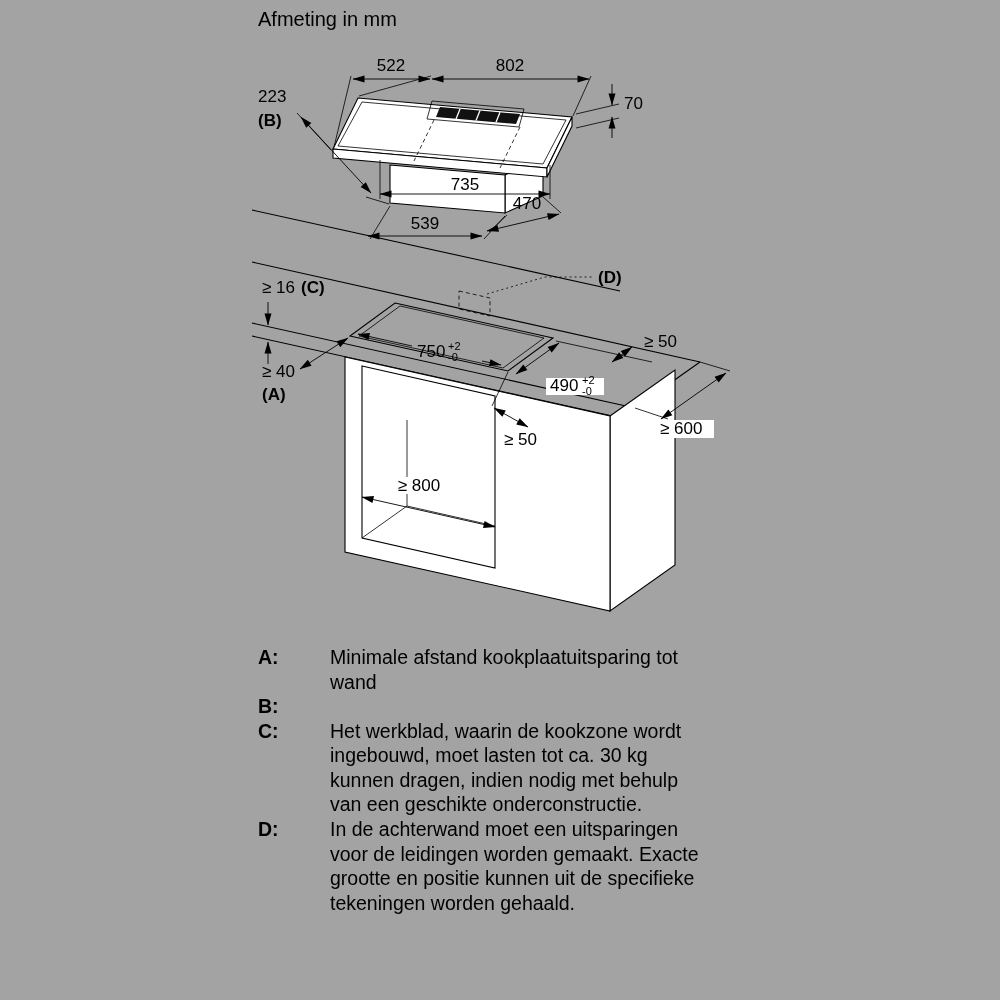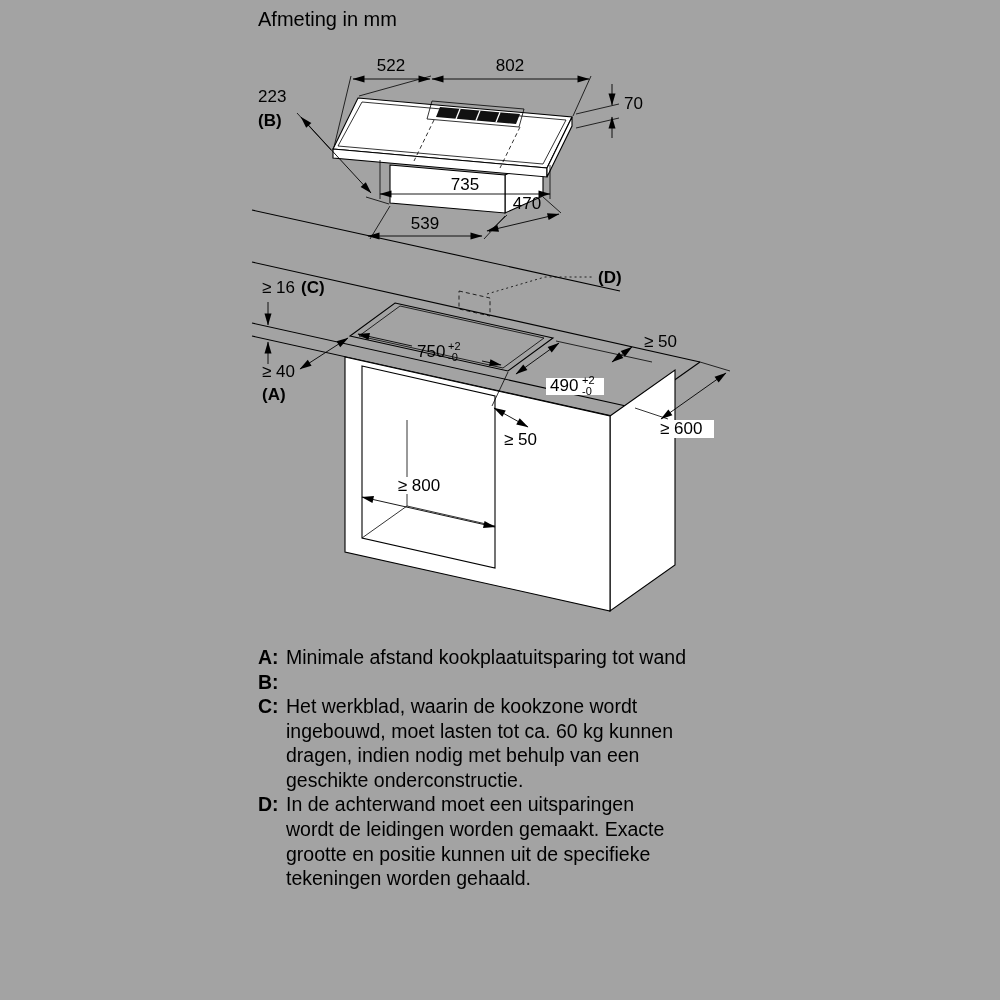--- a/index.html
+++ b/index.html
@@ -14,21 +14,21 @@
   .objf{fill:#fff;stroke:#000;stroke-width:1.1;}
   .thin{fill:none;stroke:#000;stroke-width:0.8;}
   .dim{fill:none;stroke:#000;stroke-width:0.9;}
   .dash{stroke-dasharray:4 3;}
   .dot{stroke-dasharray:2 3;}
   .wbg{fill:#fff;stroke:none;}
   .slat{stroke:#fff;stroke-width:1.3;}
   #legend{position:absolute;left:258px;top:645px;width:452px;font-size:19.5px;line-height:1.26;}
   .lrow{display:grid;grid-template-columns:28px 1fr;margin:0 0 0 0;}
   .lkey{font-weight:bold;}
-  .ltext{max-width:400px;}
+  .ltext{max-width:400px;margin-left:44px;}
 </style>
 </head>
 <body>
 
 <div id="canvas">
 
   <div id="title">Afmeting in mm</div>
 
   <svg width="1000" height="640" viewBox="0 0 1000 640">
     <defs>
@@ -204,21 +204,21 @@
   <div id="legend">
     <div class="lrow">
       <span class="lkey">A:</span>
       <span class="ltext">Minimale afstand kookplaatuitsparing tot wand</span>
     </div>
     <div class="lrow">
       <span class="lkey">B:</span>
     </div>
     <div class="lrow">
       <span class="lkey">C:</span>
-      <span class="ltext">Het werkblad, waarin de kookzone wordt ingebouwd, moet lasten tot ca. 60 kg kunnen dragen, indien nodig met behulp van een geschikte onderconstructie.</span>
+      <span class="ltext">Het werkblad, waarin de kookzone wordt ingebouwd, moet lasten tot ca. 30 kg kunnen dragen, indien nodig met behulp van een geschikte onderconstructie.</span>
     </div>
     <div class="lrow">
       <span class="lkey">D:</span>
-      <span class="ltext">In de achterwand moet een uitsparingen wordt de leidingen worden gemaakt. Exacte grootte en positie kunnen uit de specifieke tekeningen worden gehaald.</span>
+      <span class="ltext">In de achterwand moet een uitsparingen voor de leidingen worden gemaakt. Exacte grootte en positie kunnen uit de specifieke tekeningen worden gehaald.</span>
     </div>
   </div>
 
 </div>
 
 </body></html>

